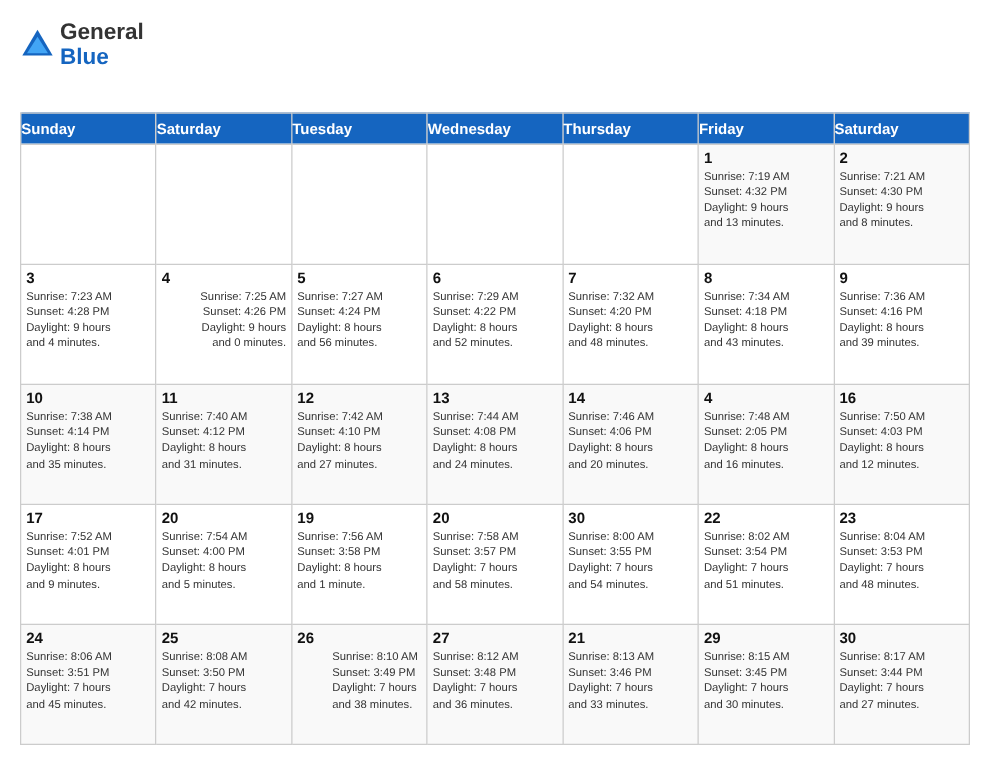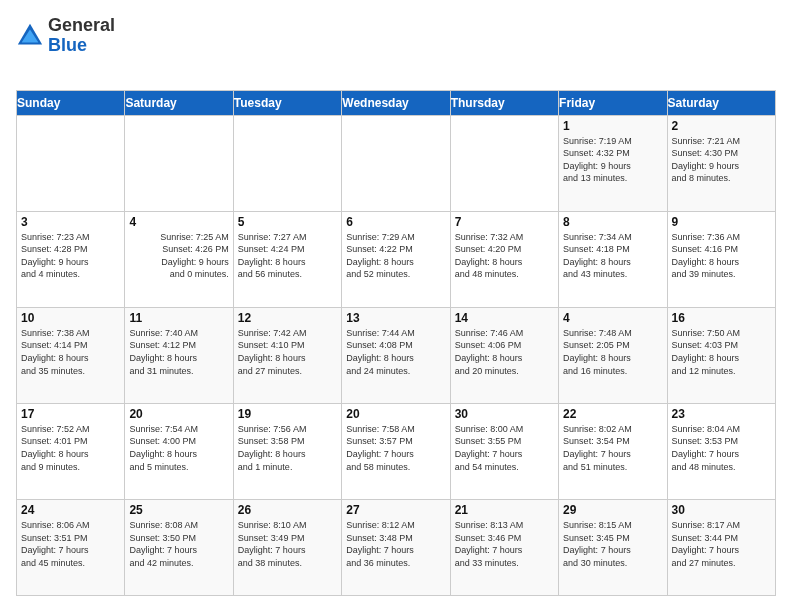--- a/index.html
+++ b/index.html
@@ -314,21 +314,21 @@
           </td>
           <td>
             <span class="day-number">25</span>
             <div class="day-info" style="white-space: pre-line;">Sunrise: 8:08 AM
 Sunset: 3:50 PM
 Daylight: 7 hours
 and 42 minutes.</div>
           </td>
           <td>
             <span class="day-number">26</span>
-            <div class="day-info" style="white-space: pre-line;">Sunrise: 8:10 AM
+            <div class="day-info" style="white-space: pre-line; margin-left: 28px;">Sunrise: 8:10 AM
 Sunset: 3:49 PM
 Daylight: 7 hours
 and 38 minutes.</div>
           </td>
           <td>
             <span class="day-number">27</span>
             <div class="day-info" style="white-space: pre-line;">Sunrise: 8:12 AM
 Sunset: 3:48 PM
 Daylight: 7 hours
 and 36 minutes.</div>

